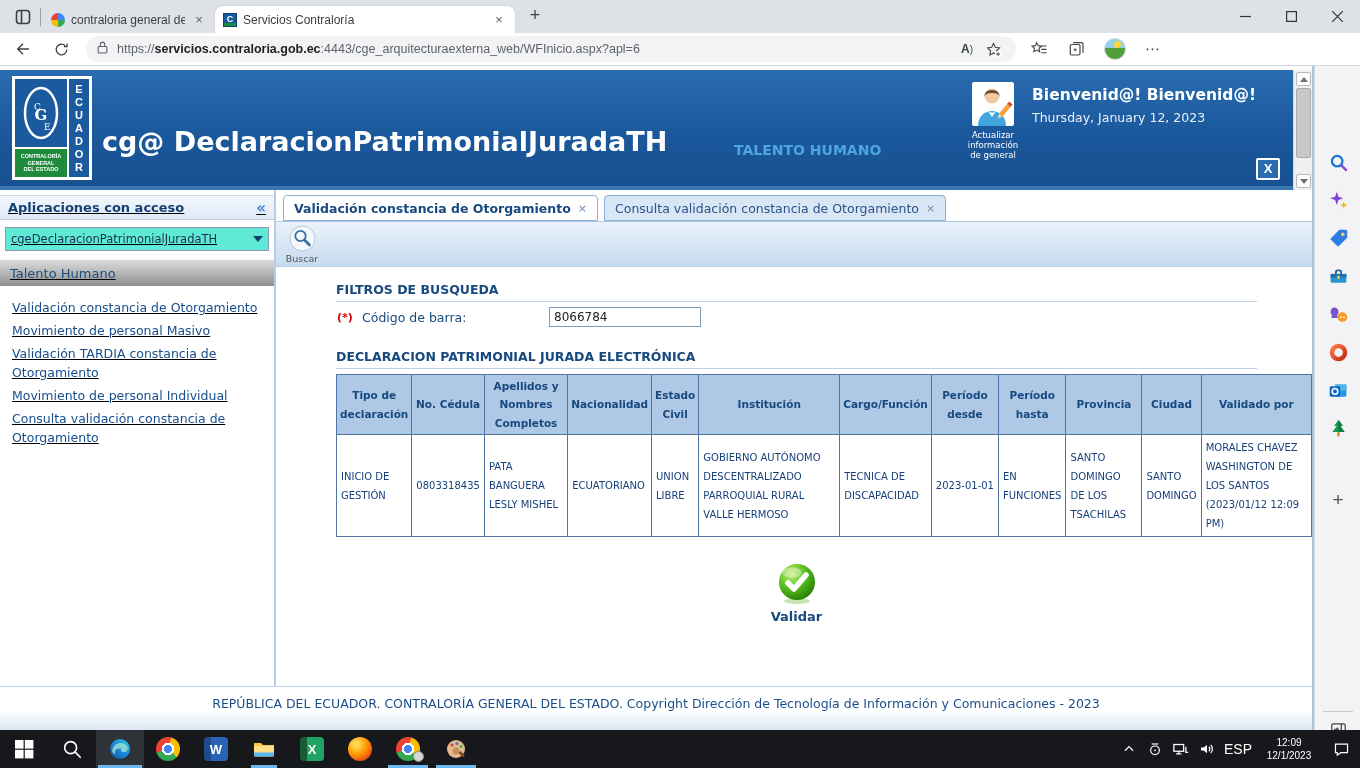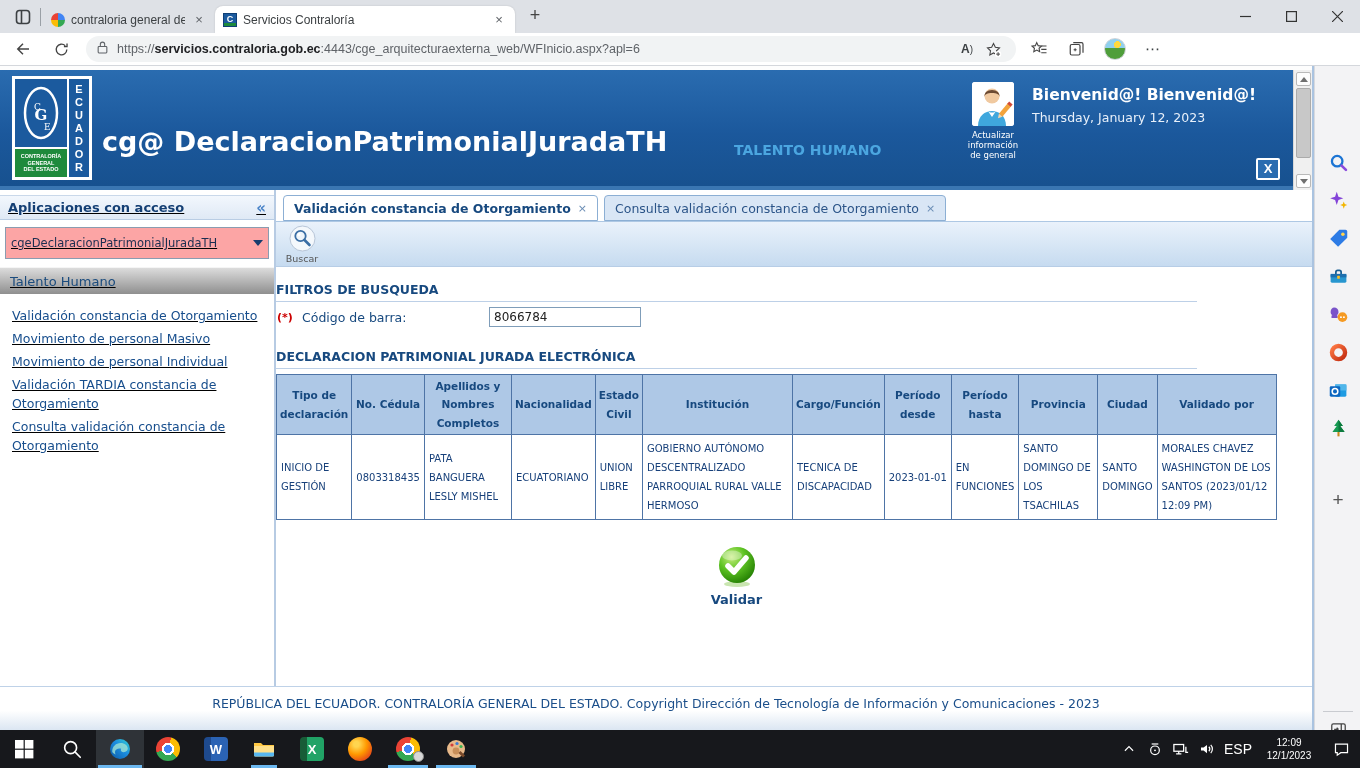--- a/index.html
+++ b/index.html
@@ -58,39 +58,39 @@
   .tri-dn { width:0; height:0; border-left:4px solid transparent; border-right:4px solid transparent; border-top:5px solid #6f6f6f; }
   .sthumb { position:absolute; left:2px; top:18px; width:15px; height:70px; background:#c8c8c8; border:1px solid #ababab; border-radius:2px; }
 
   .page-body { position:absolute; top:124px; bottom:44px; left:0; right:0; background:#fff; display:flex; }
 
   
   .lsb { width:276px; border-right:2px solid #b7cbe3; position:relative; font-family:"DejaVu Sans", sans-serif;text-decoration:underline; }
   .lsb-head { margin-top:5px; height:25px; background:linear-gradient(#f2f7fd,#dfe9f5); border-top:1px solid #c9d8ea; border-bottom:1px solid #b9cde4; display:flex; align-items:center; padding:0 8px; }
   .lsb-head .t { color:#143f74; font-weight:bold; font-size:13px; flex:1; }
   .lsb-head .c { color:#4a84c8; font-weight:bold; font-size:15px; }
-  .appselect { margin:7px 5px 0 5px; height:32px; background:#fca5a5; border:1px solid #8a9cb0; display:flex; align-items:center; padding:0 5px; }
+  .appselect { margin:7px 5px 0 5px; height:24px; background:#5eead4; border:1px solid #8a9cb0; display:flex; align-items:center; padding:0 5px; }
   .appselect .v { flex:1; font-size:11.5px; color:#1c2e50; white-space:nowrap; overflow:hidden; }
   .selarrow { width:0; height:0; border-left:5px solid transparent; border-right:5px solid transparent; border-top:6px solid #173d6e; }
   .groupbar { margin-top:8px; height:27px; background:linear-gradient(#dcdcdc,#8f8f8f); border-top:1px solid #f5f5f5; display:flex; align-items:center; padding-left:10px; color:#1b4c7e; font-size:13px; }
   .menu { margin-top:10px; }
   .menu-item { padding:2px 10px 2px 12px; color:#174e8d; font-size:12.5px; line-height:19px; cursor:pointer; }
 
   
   .main { flex:1; position:relative; font-family:"DejaVu Sans", sans-serif; }
   .tabrow { margin:5px 0 0 7px; height:26px; display:flex; }
   .wtab { height:26px; display:flex; align-items:center; padding:0 10px; border:1px solid #8cafd4; border-radius:4px 4px 0 0; margin-right:6px; font-size:12.5px; }
   .wtab.on { background:#fff; color:#17497f; font-weight:bold; }
   .wtab.off { background:#d9e6f5; color:#2b5488; }
   .wtab .x { margin-left:7px; color:#6a8db5; font-size:11px; font-weight:normal; }
   .wtoolbar { height:46px; background:linear-gradient(#eaf2fb,#c6dbf0); border-top:1px solid #aec8e4; border-bottom:1px solid #b7cde6; display:flex; }
   .buscar { width:52px; display:flex; flex-direction:column; align-items:center; padding-top:3px; }
   .buscar .lbl { font-size:9.5px; color:#555; margin-top:1px; }
 
-  .content { }
+  .content { padding-left:60px; }
   .sec-title { margin-top:15px; width:921px; color:#17497f; font-weight:bold; font-size:12.5px; padding-bottom:4px; border-bottom:1px solid #bdd0e7; }
   .filter-row { position:relative; width:921px; height:32px; }
   .req { position:absolute; left:1px; top:9px; color:#c00; font-weight:bold; font-size:11px; }
   .flabel { position:absolute; left:26px; top:8px; color:#17497f; font-size:12.5px; }
   .fvalue { position:absolute; left:213px; top:5px; width:152px; height:20px; border:1px solid #7f9db9; font-size:12px; color:#222; padding:0 4px; font-family:"DejaVu Sans", sans-serif; }
 
   table.decl { margin-top:5px; border-collapse:collapse; table-layout:fixed; }
   table.decl th { background:#aec8e6; color:#17497f; font-weight:bold; font-size:10.5px; line-height:1.75; border:1px solid #4e74a6; height:60px; text-align:center; padding:2px 3px; }
   table.decl td { background:#fff; color:#17407a; font-size:10px; line-height:1.9; border:1px solid #4e74a6; height:85px; padding:3px 4px; vertical-align:middle; text-align:left; word-wrap:break-word; }
   td.c { text-align:center; }
@@ -296,22 +296,22 @@
           <span class="c">«</span>
         </div>
         <div class="appselect">
           <span class="v">cgeDeclaracionPatrimonialJuradaTH</span>
           <span class="selarrow"></span>
         </div>
         <div class="groupbar">Talento Humano</div>
         <div class="menu">
           <div class="menu-item">Validación constancia de Otorgamiento</div>
           <div class="menu-item">Movimiento de personal Masivo</div>
+          <div class="menu-item">Validación TARDIA constancia de Otorgamiento</div>
           <div class="menu-item">Movimiento de personal Individual</div>
-          <div class="menu-item">Validación TARDIA constancia de Otorgamiento</div>
           <div class="menu-item">Consulta validación constancia de Otorgamiento</div>
         </div>
       </div>
 
       <div class="main">
         <div class="tabrow">
           <div class="wtab on">
             <span>Validación constancia de Otorgamiento</span>
             <span class="x">×</span>
           </div>

